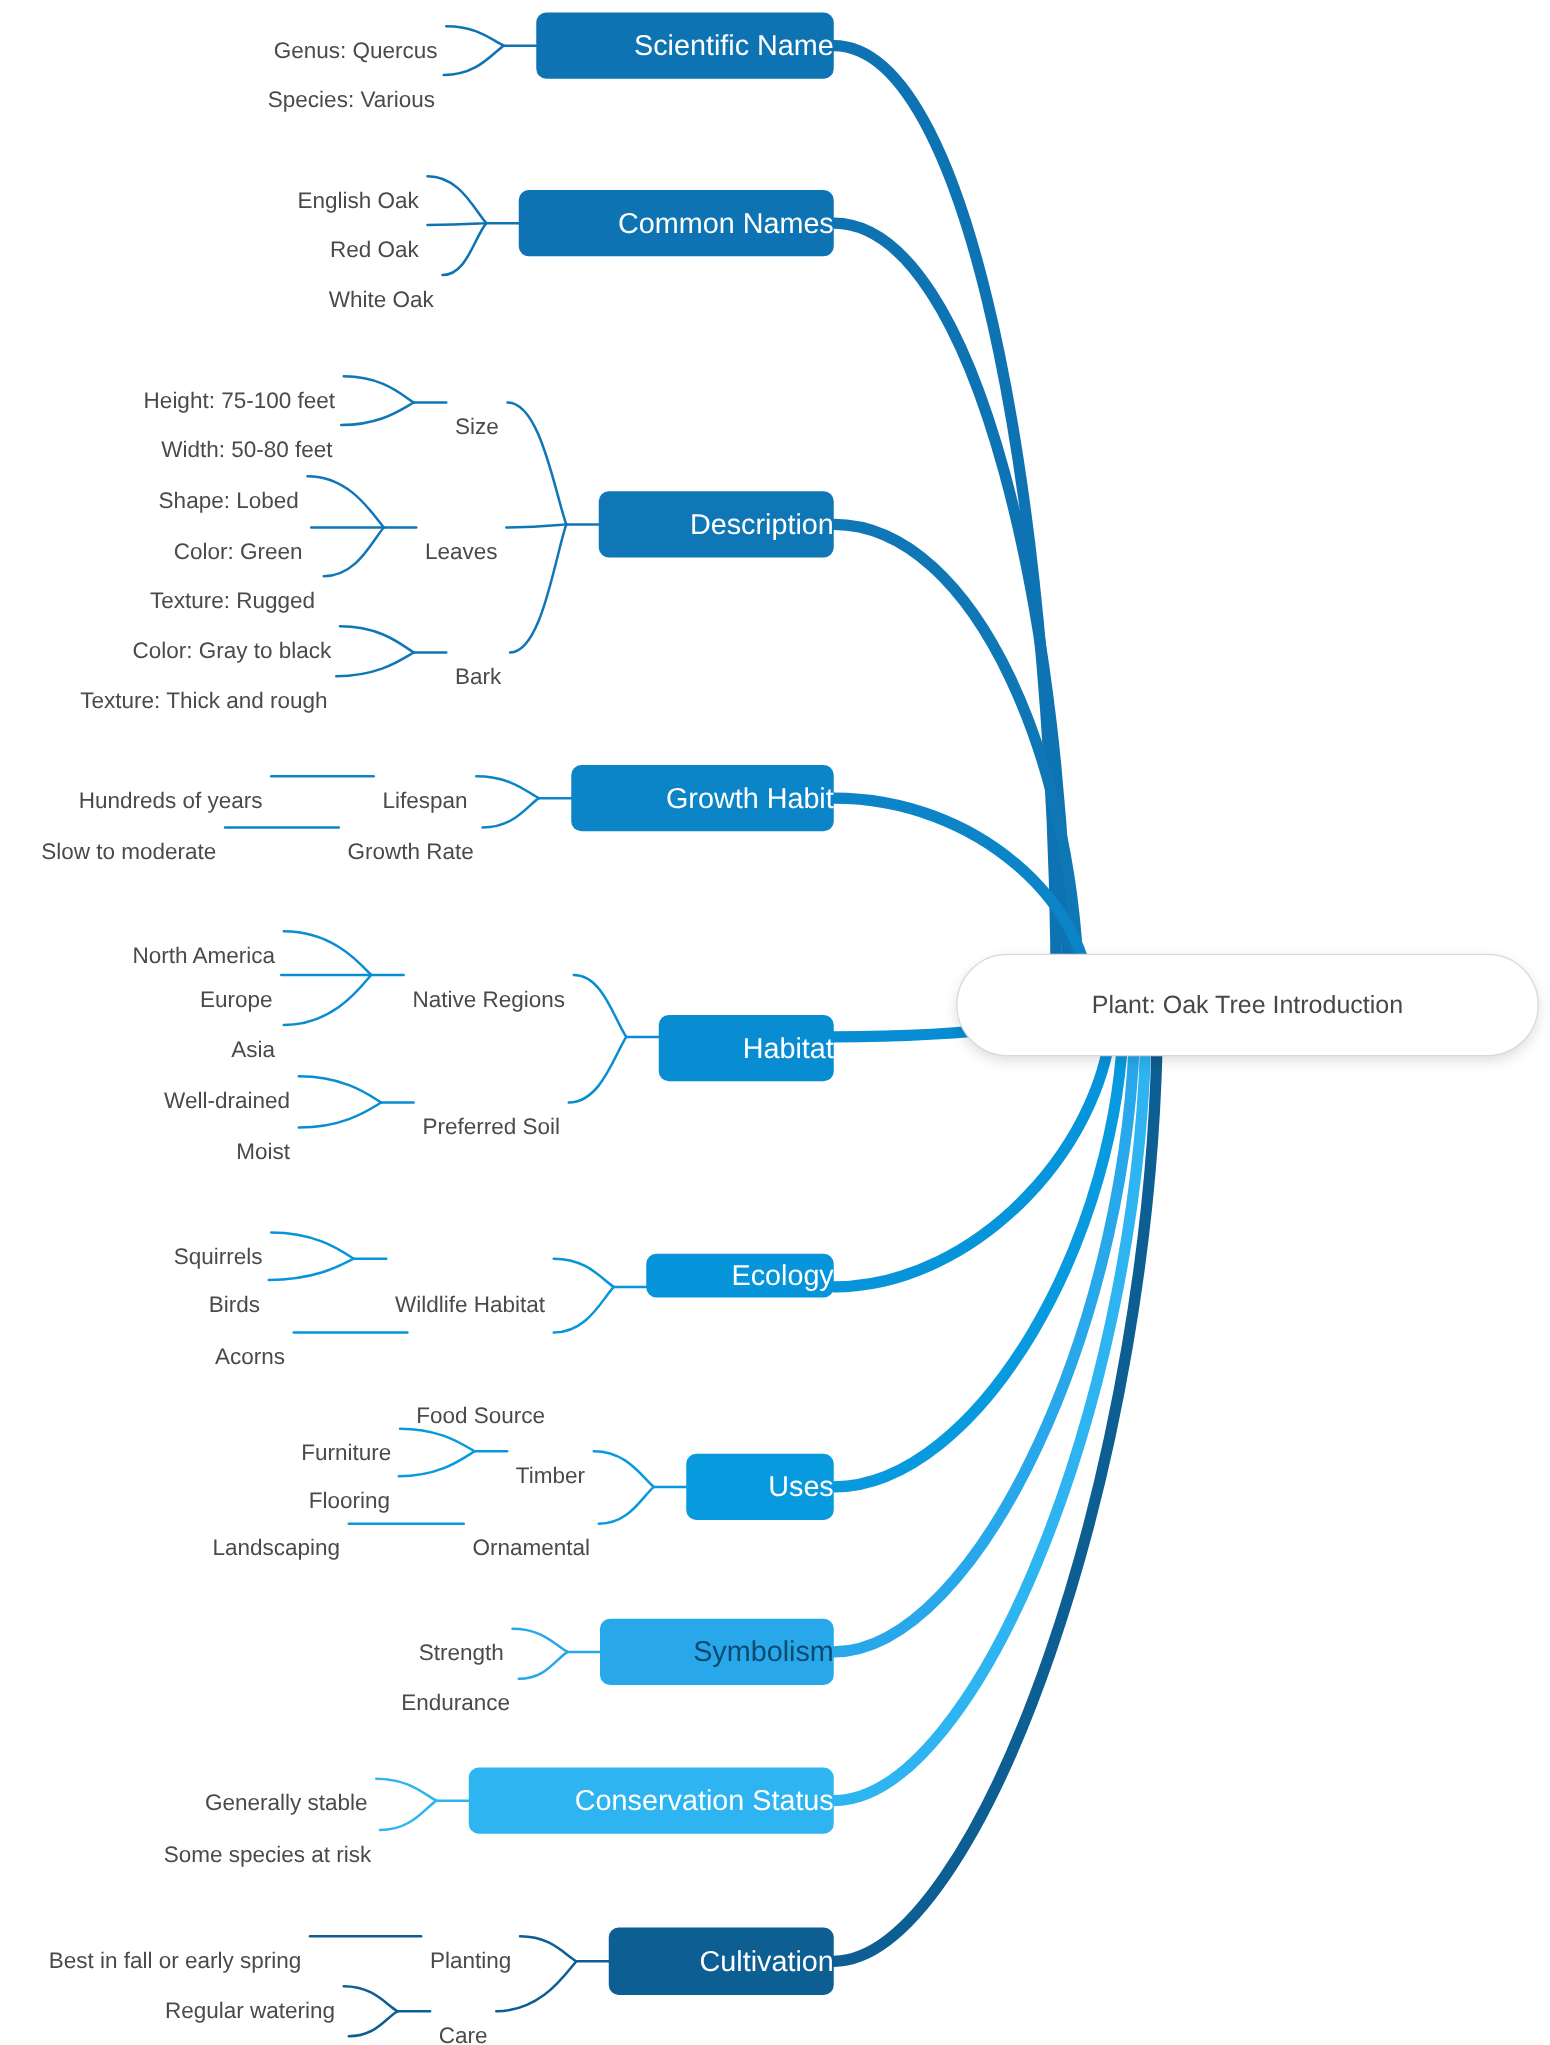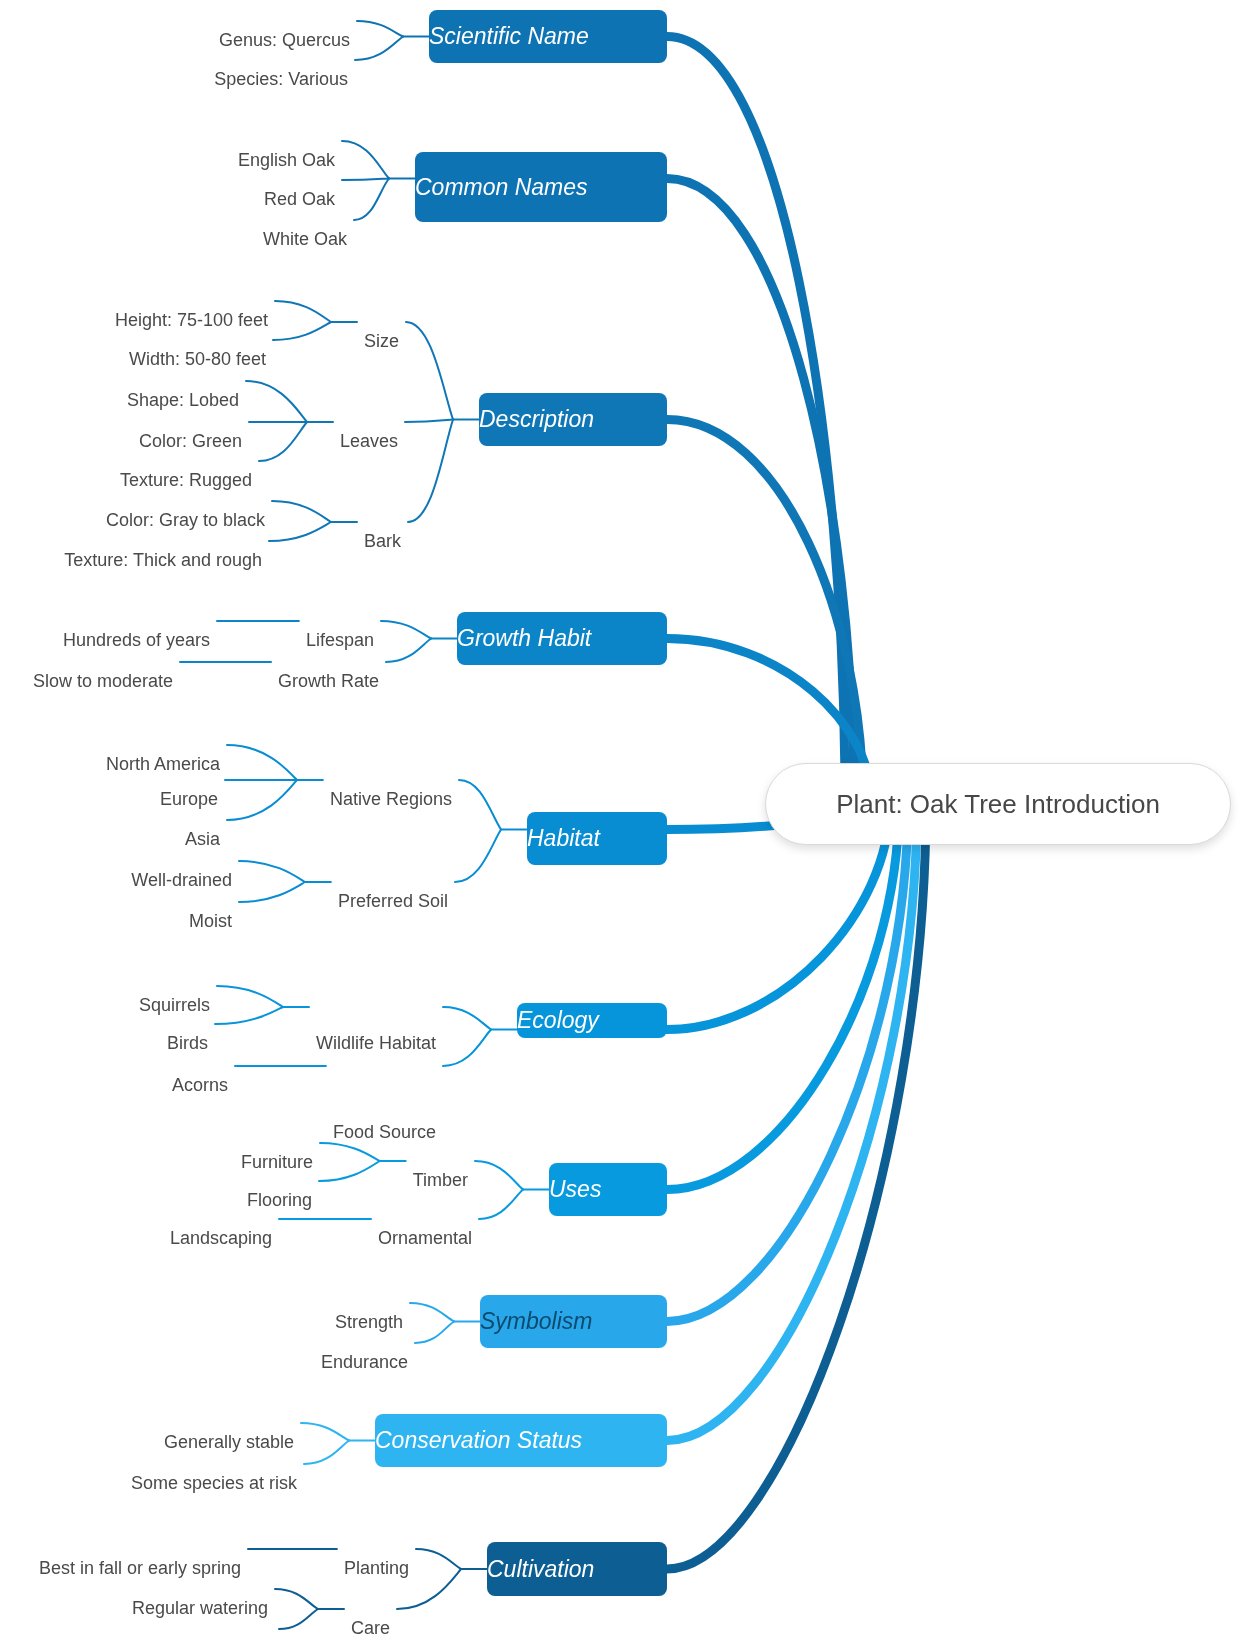--- a/index.html
+++ b/index.html
@@ -1,28 +1,28 @@
 <!DOCTYPE html>
 <html><head>
 <meta charset="utf-8">
 <style>
   html,body{margin:0;padding:0;background:#fff;}
   #canvas{position:relative;width:1240px;height:1636px;overflow:hidden;
           font-family:"Liberation Sans",sans-serif;background:#fff;}
   #links{position:absolute;left:0;top:0;z-index:1;}
   .bbox{position:absolute;border-radius:8px;display:flex;align-items:center;
-        justify-content:flex-start;z-index:2;font-style:italic;}
+        justify-content:flex-end;z-index:2;}
   .bbox-t{font-size:23px;line-height:1;white-space:nowrap;}
   .lbl{position:absolute;transform:translate(-100%,-50%);white-space:nowrap;
        font-size:18px;line-height:1.2;z-index:2;margin-top:20px;}
   #rootPill{position:absolute;left:765px;top:763px;width:464px;height:80px;
         border-radius:41px;border:1px solid #d9d9d9;background:#fff;
         display:flex;align-items:center;justify-content:center;
         box-shadow:0 4px 10px rgba(0,0,0,.13);z-index:3;}
-  #rootPill span{font-size:26px;white-space:nowrap;}
+  #rootPill span{font-size:20px;white-space:nowrap;}
 </style>
 </head>
 <body>
 
 <div id="canvas" style="background: rgb(255, 255, 255); color: rgb(74, 74, 74);">
   <svg id="links" width="1240" height="1636" viewBox="0 0 1240 1636">
       <path d="M 667 36.5 C 782 36.5 845 435.1 845 803" fill="none" stroke="#0e73b3" stroke-width="9" stroke-linecap="round"></path>
       <path d="M 667 178.5 C 782 178.5 854 503.2 854 803" fill="none" stroke="#0e73b3" stroke-width="9" stroke-linecap="round"></path>
       <path d="M 667 419.5 C 782 419.5 863 618.9 863 803" fill="none" stroke="#1077b7" stroke-width="9" stroke-linecap="round"></path>
       <path d="M 667 638.5 C 782 638.5 872 724 872 803" fill="none" stroke="#0b85c8" stroke-width="9" stroke-linecap="round"></path>
@@ -93,21 +93,21 @@
       <path d="M 461 1569 L 487 1569" fill="none" stroke="#0d5e92" stroke-width="2" stroke-linecap="round"></path>
       <path d="M 248 1549 L 336.9 1549" fill="none" stroke="#0d5e92" stroke-width="2" stroke-linecap="round"></path>
       <path d="M 275 1589 C 298.6 1589 308 1603 318 1609" fill="none" stroke="#0d5e92" stroke-width="2" stroke-linecap="round"></path>
       <path d="M 279 1629 C 300.4 1629 308 1615 318 1609" fill="none" stroke="#0d5e92" stroke-width="2" stroke-linecap="round"></path>
       <path d="M 318 1609 L 344 1609" fill="none" stroke="#0d5e92" stroke-width="2" stroke-linecap="round"></path>
     </svg>
 
   <div class="bbox" id="b0" style="left: 429px; top: 10px; width: 238px; height: 53px; background: rgb(14, 115, 179); color: rgb(255, 255, 255);">
       <span class="bbox-t">Scientific Name</span>
     </div>
-  <div class="bbox" id="b1" style="left: 415px; top: 152px; width: 252px; height: 70px; background: rgb(14, 115, 179); color: rgb(255, 255, 255);">
+  <div class="bbox" id="b1" style="left: 415px; top: 152px; width: 252px; height: 53px; background: rgb(14, 115, 179); color: rgb(255, 255, 255);">
       <span class="bbox-t">Common Names</span>
     </div>
   <div class="bbox" id="b2" style="left: 479px; top: 393px; width: 188px; height: 53px; background: rgb(16, 119, 183); color: rgb(255, 255, 255);">
       <span class="bbox-t">Description</span>
     </div>
   <div class="bbox" id="b3" style="left: 457px; top: 612px; width: 210px; height: 53px; background: rgb(11, 133, 200); color: rgb(255, 255, 255);">
       <span class="bbox-t">Growth Habit</span>
     </div>
   <div class="bbox" id="b4" style="left: 527px; top: 812px; width: 140px; height: 53px; background: rgb(8, 141, 211); color: #ffffff;">
       <span class="bbox-t">Habitat</span>

